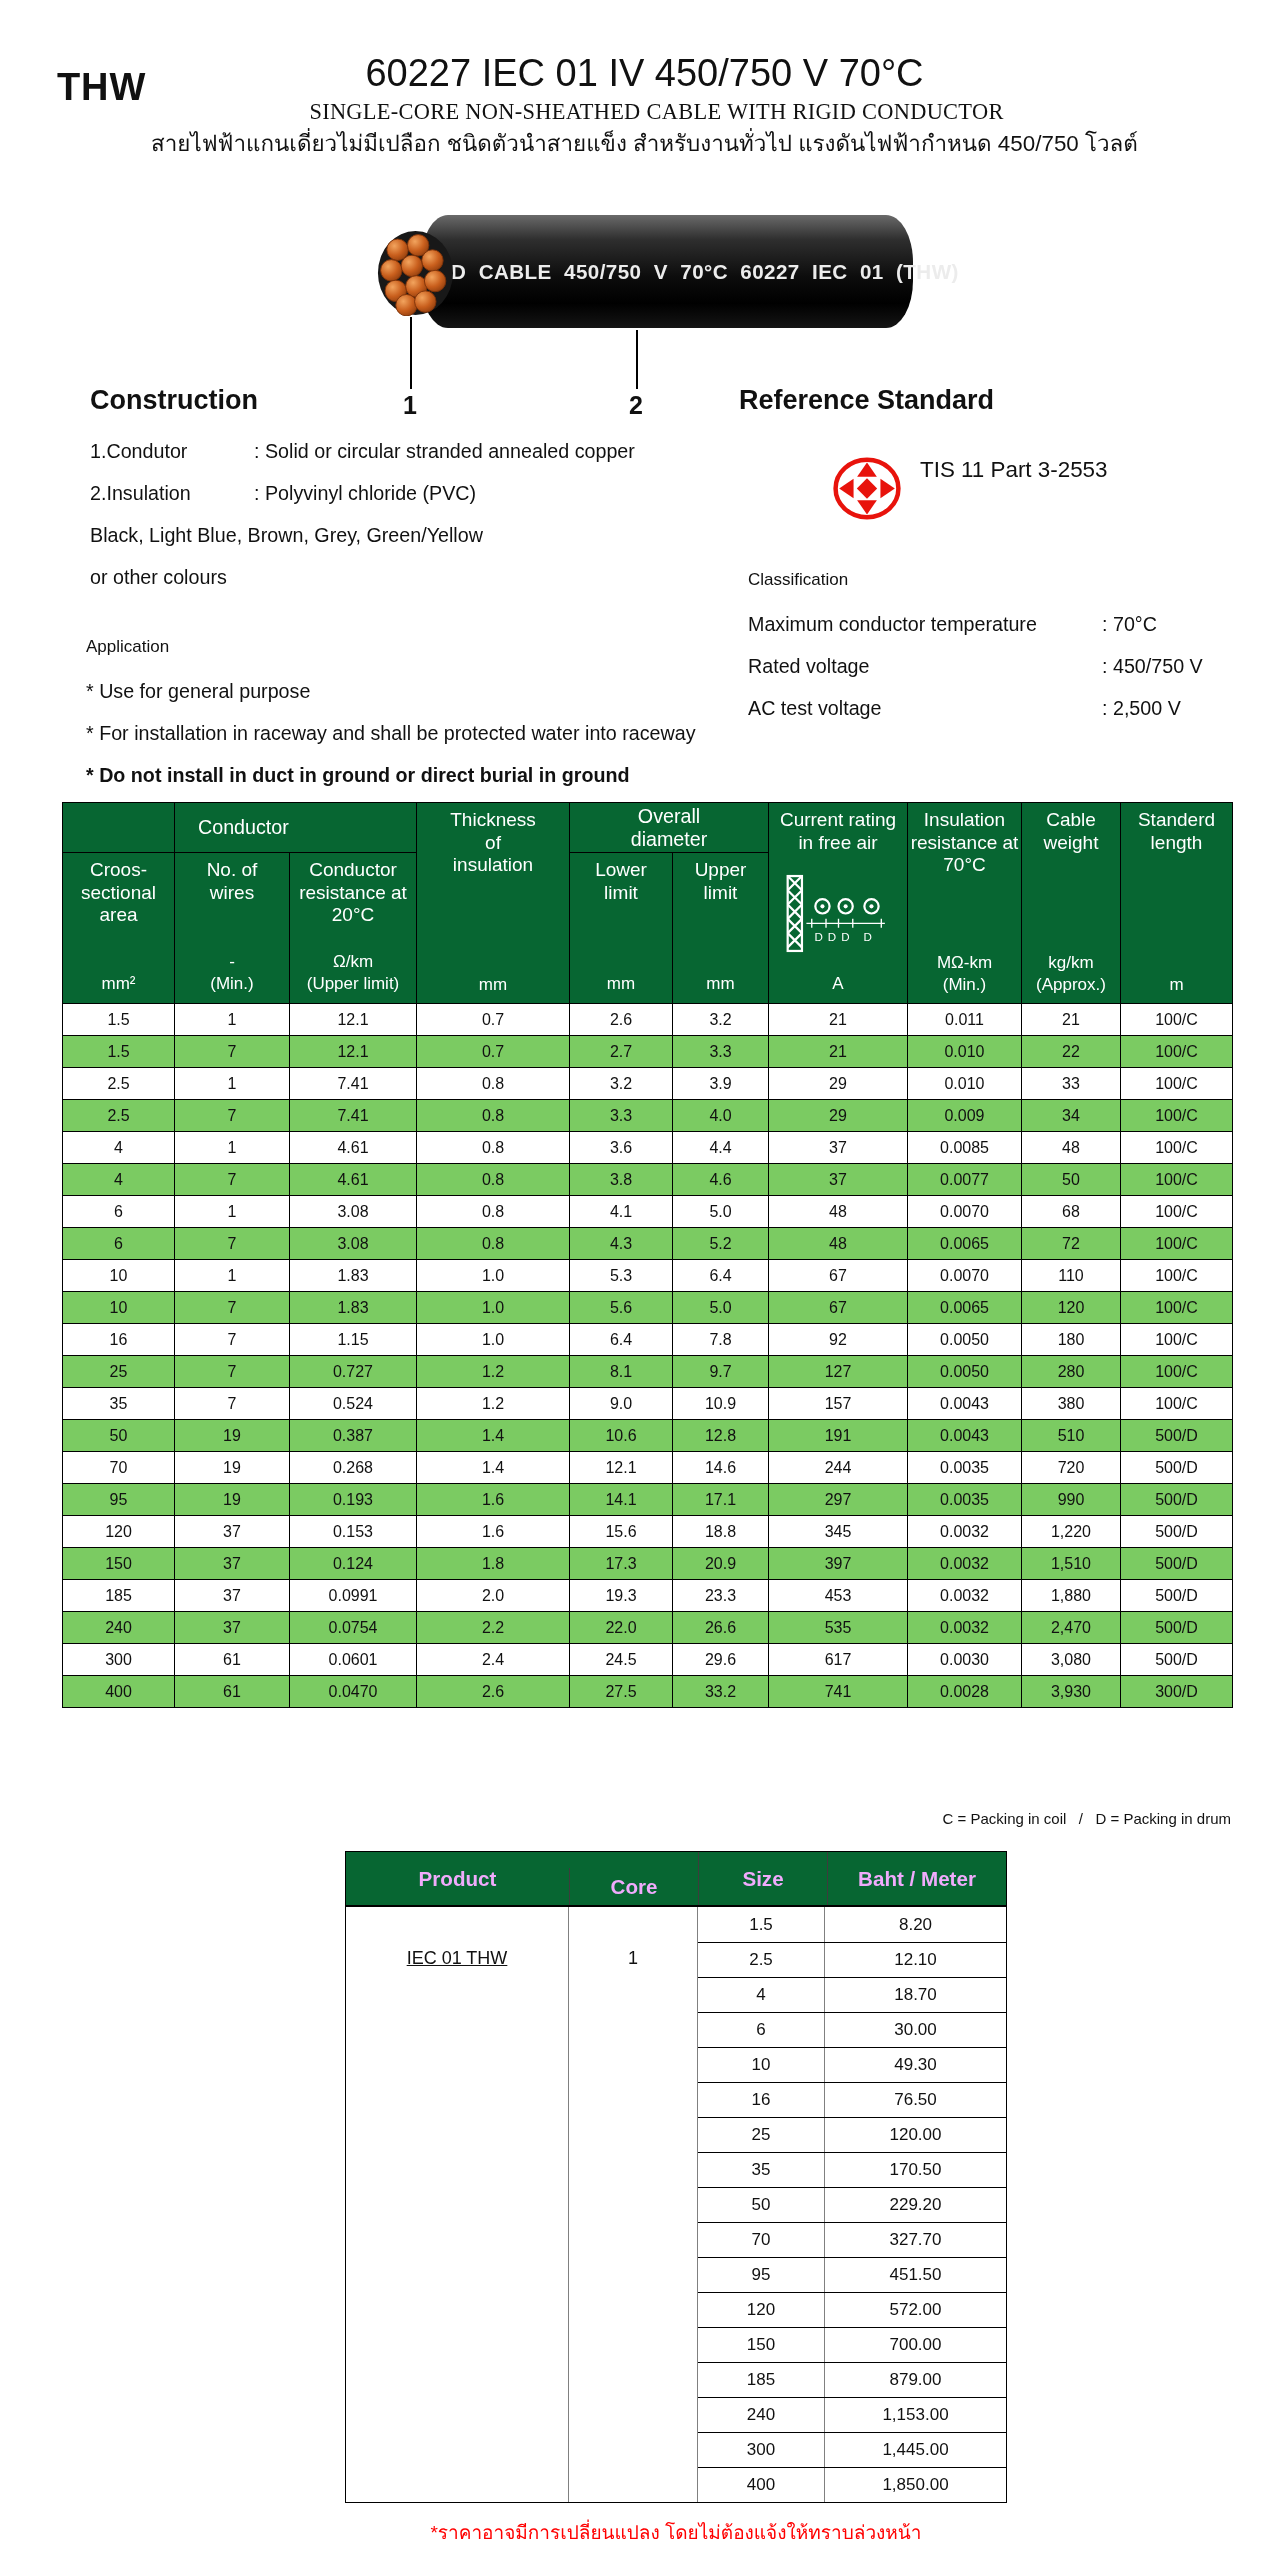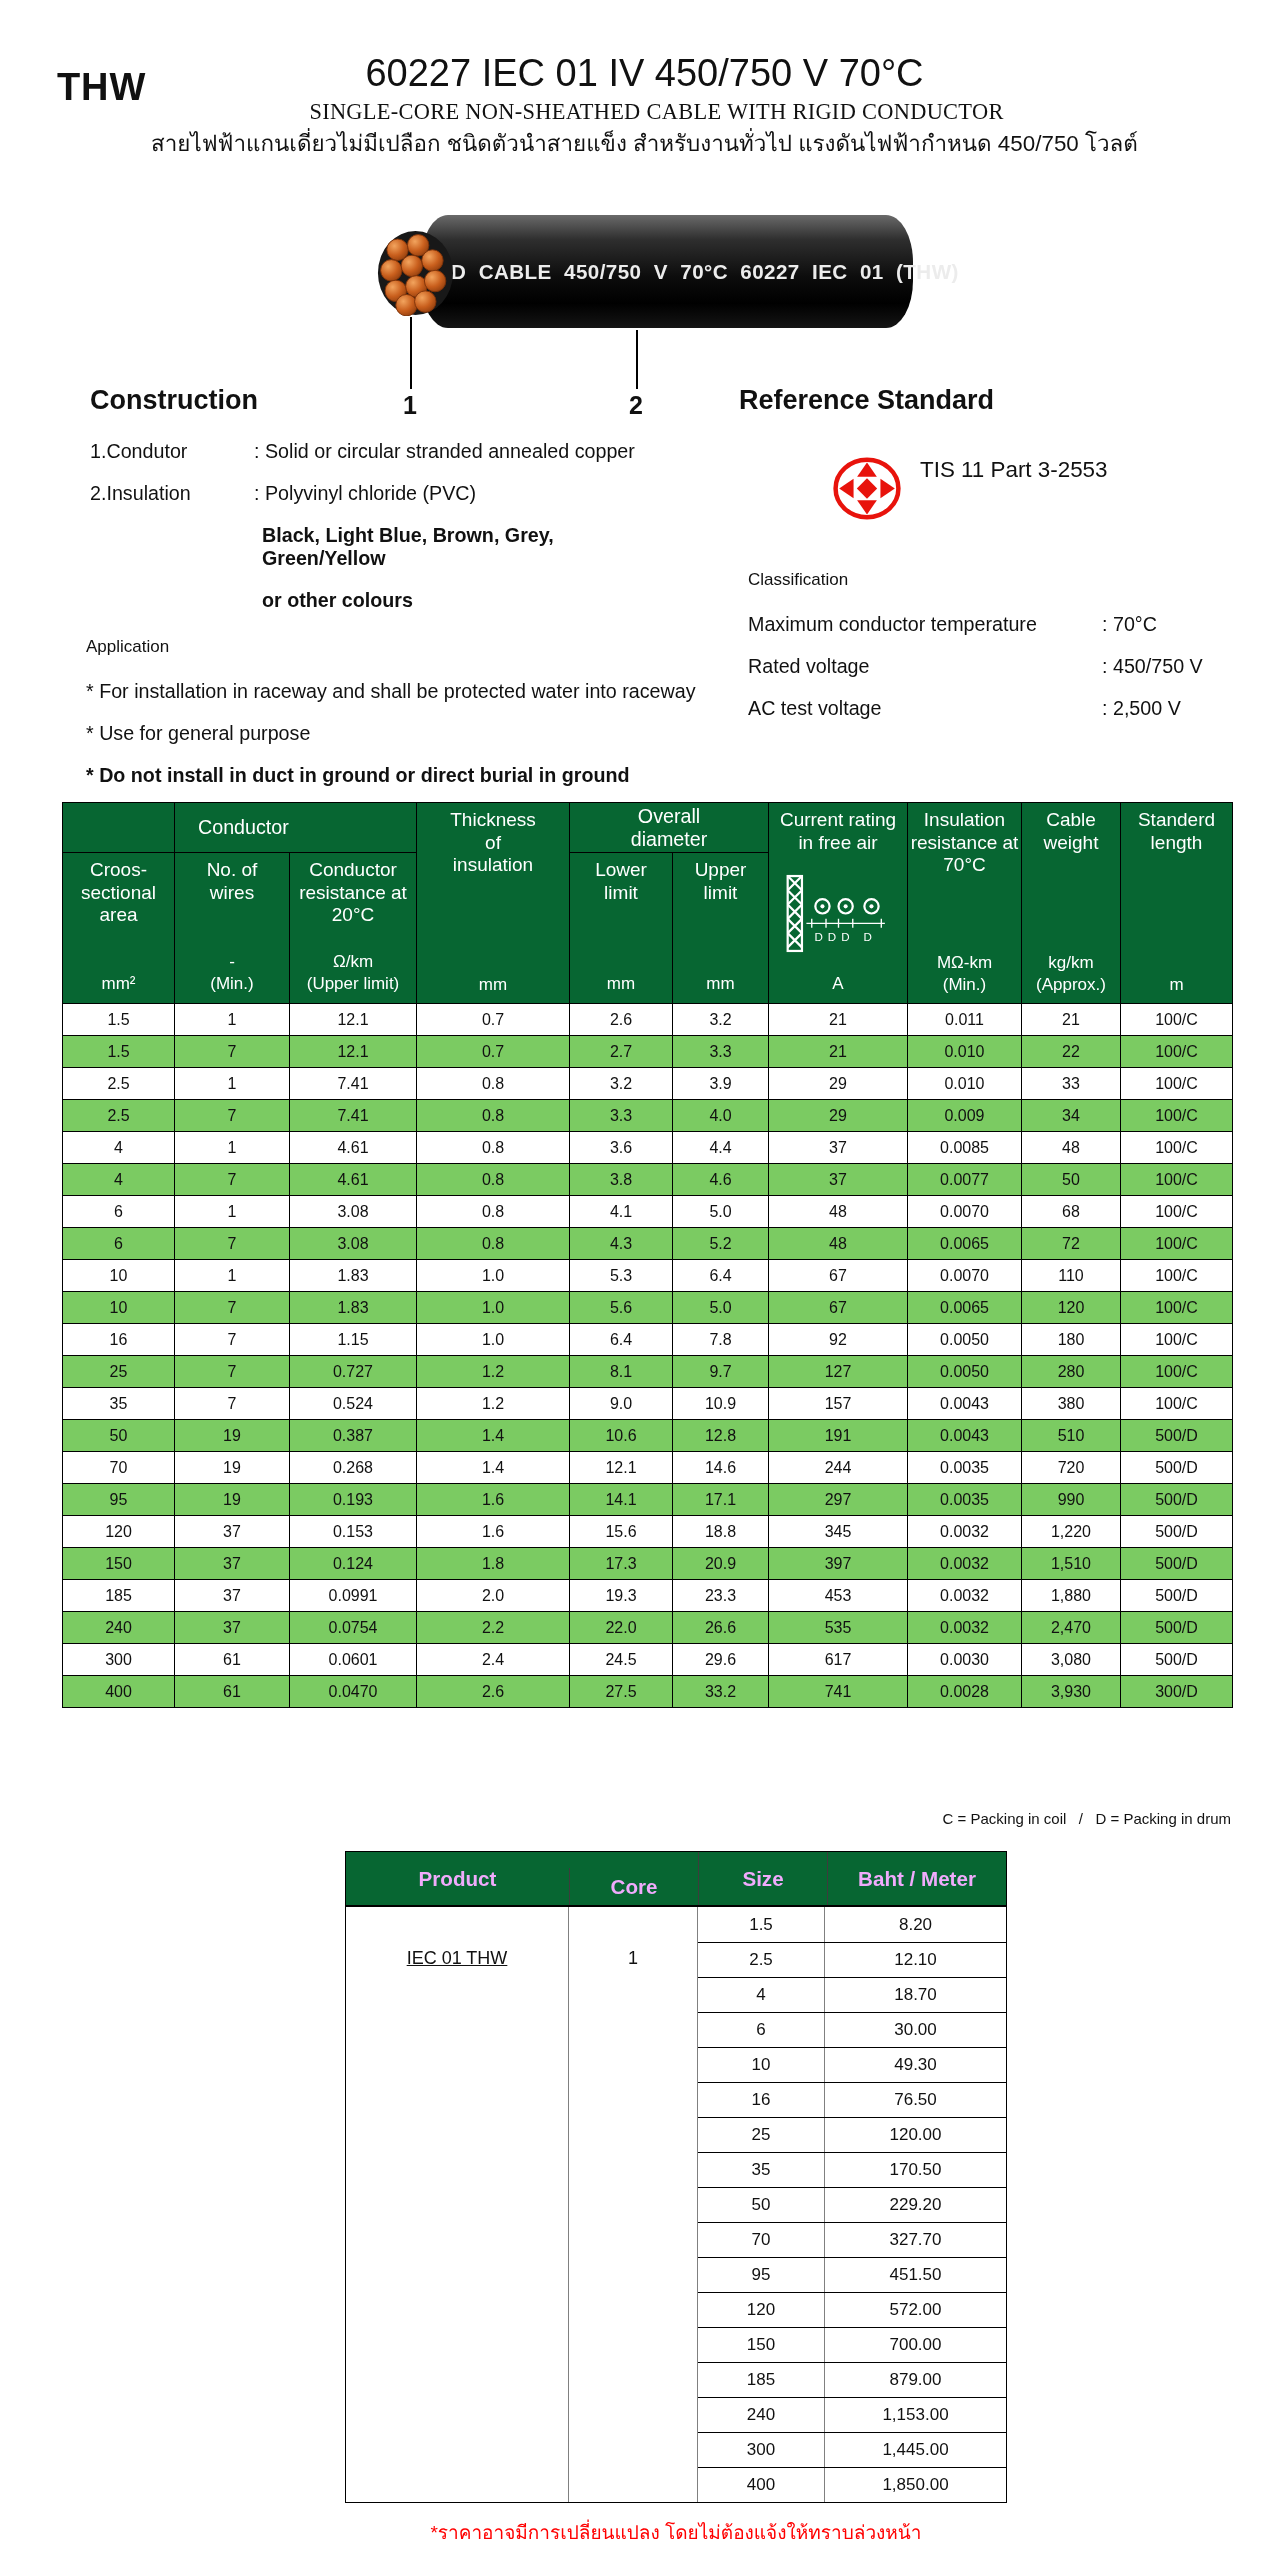--- a/index.html
+++ b/index.html
@@ -28,21 +28,21 @@
   .ptr2{left:267px;top:122px;height:59px;}
   .ptr-label{position:absolute;font-size:25px;font-weight:bold;}
   .pl1{left:34px;top:183px;} .pl2{left:260px;top:183px;}
   
   .sec-h1{font-size:27px;font-weight:bold;}
   .sec-h2{font-size:17px;font-weight:normal;}
   .construction{position:absolute;left:90px;top:385px;width:573px;}
   .c-list{margin-top:24px;}
   .c-row{display:flex;font-size:19.7px;margin-bottom:19px;}
   .c-name{width:164px;flex:none;}
-  .c-extra{margin-left:172px;font-size:19.7px;margin-bottom:19px;font-weight:bold;}
+  .c-extra{font-size:19.7px;margin-bottom:19px;}
   .reference{position:absolute;left:739px;top:385px;width:501px;}
   .tis-row{display:flex;gap:18px;margin:41px 0 0 93px;}
   .tis-text{font-size:22.4px;}
   .classification{position:absolute;left:748px;top:570px;width:519px;}
   .cl-rows{margin-top:23px;}
   .cl-row{display:flex;font-size:19.7px;margin-bottom:19px;}
   .cl-label{width:354px;flex:none;}
   .application{position:absolute;left:86px;top:637px;width:627px;}
   .a-list{margin-top:23px;}
   .a-item{font-size:19.7px;margin-bottom:19px;}
@@ -168,22 +168,22 @@
     <div class="cl-row">
       <span class="cl-label">AC test voltage</span>
       <span>: 2,500 V</span>
     </div>
   </div>
 </div>
 
 <div class="application">
   <div class="sec-h2">Application</div>
   <div class="a-list">
+    <div class="a-item">* Use for general purpose</div>
     <div class="a-item">* For installation in raceway and shall be protected water into raceway</div>
-    <div class="a-item">* Use for general purpose</div>
     <div class="a-item bold">* Do not install in duct in ground or direct burial in ground</div>
   </div>
 </div>
 
 <table class="spec">
   <colgroup>
     <col style="width:112px">
       <col style="width:115px">
       <col style="width:127px">
       <col style="width:153px">

